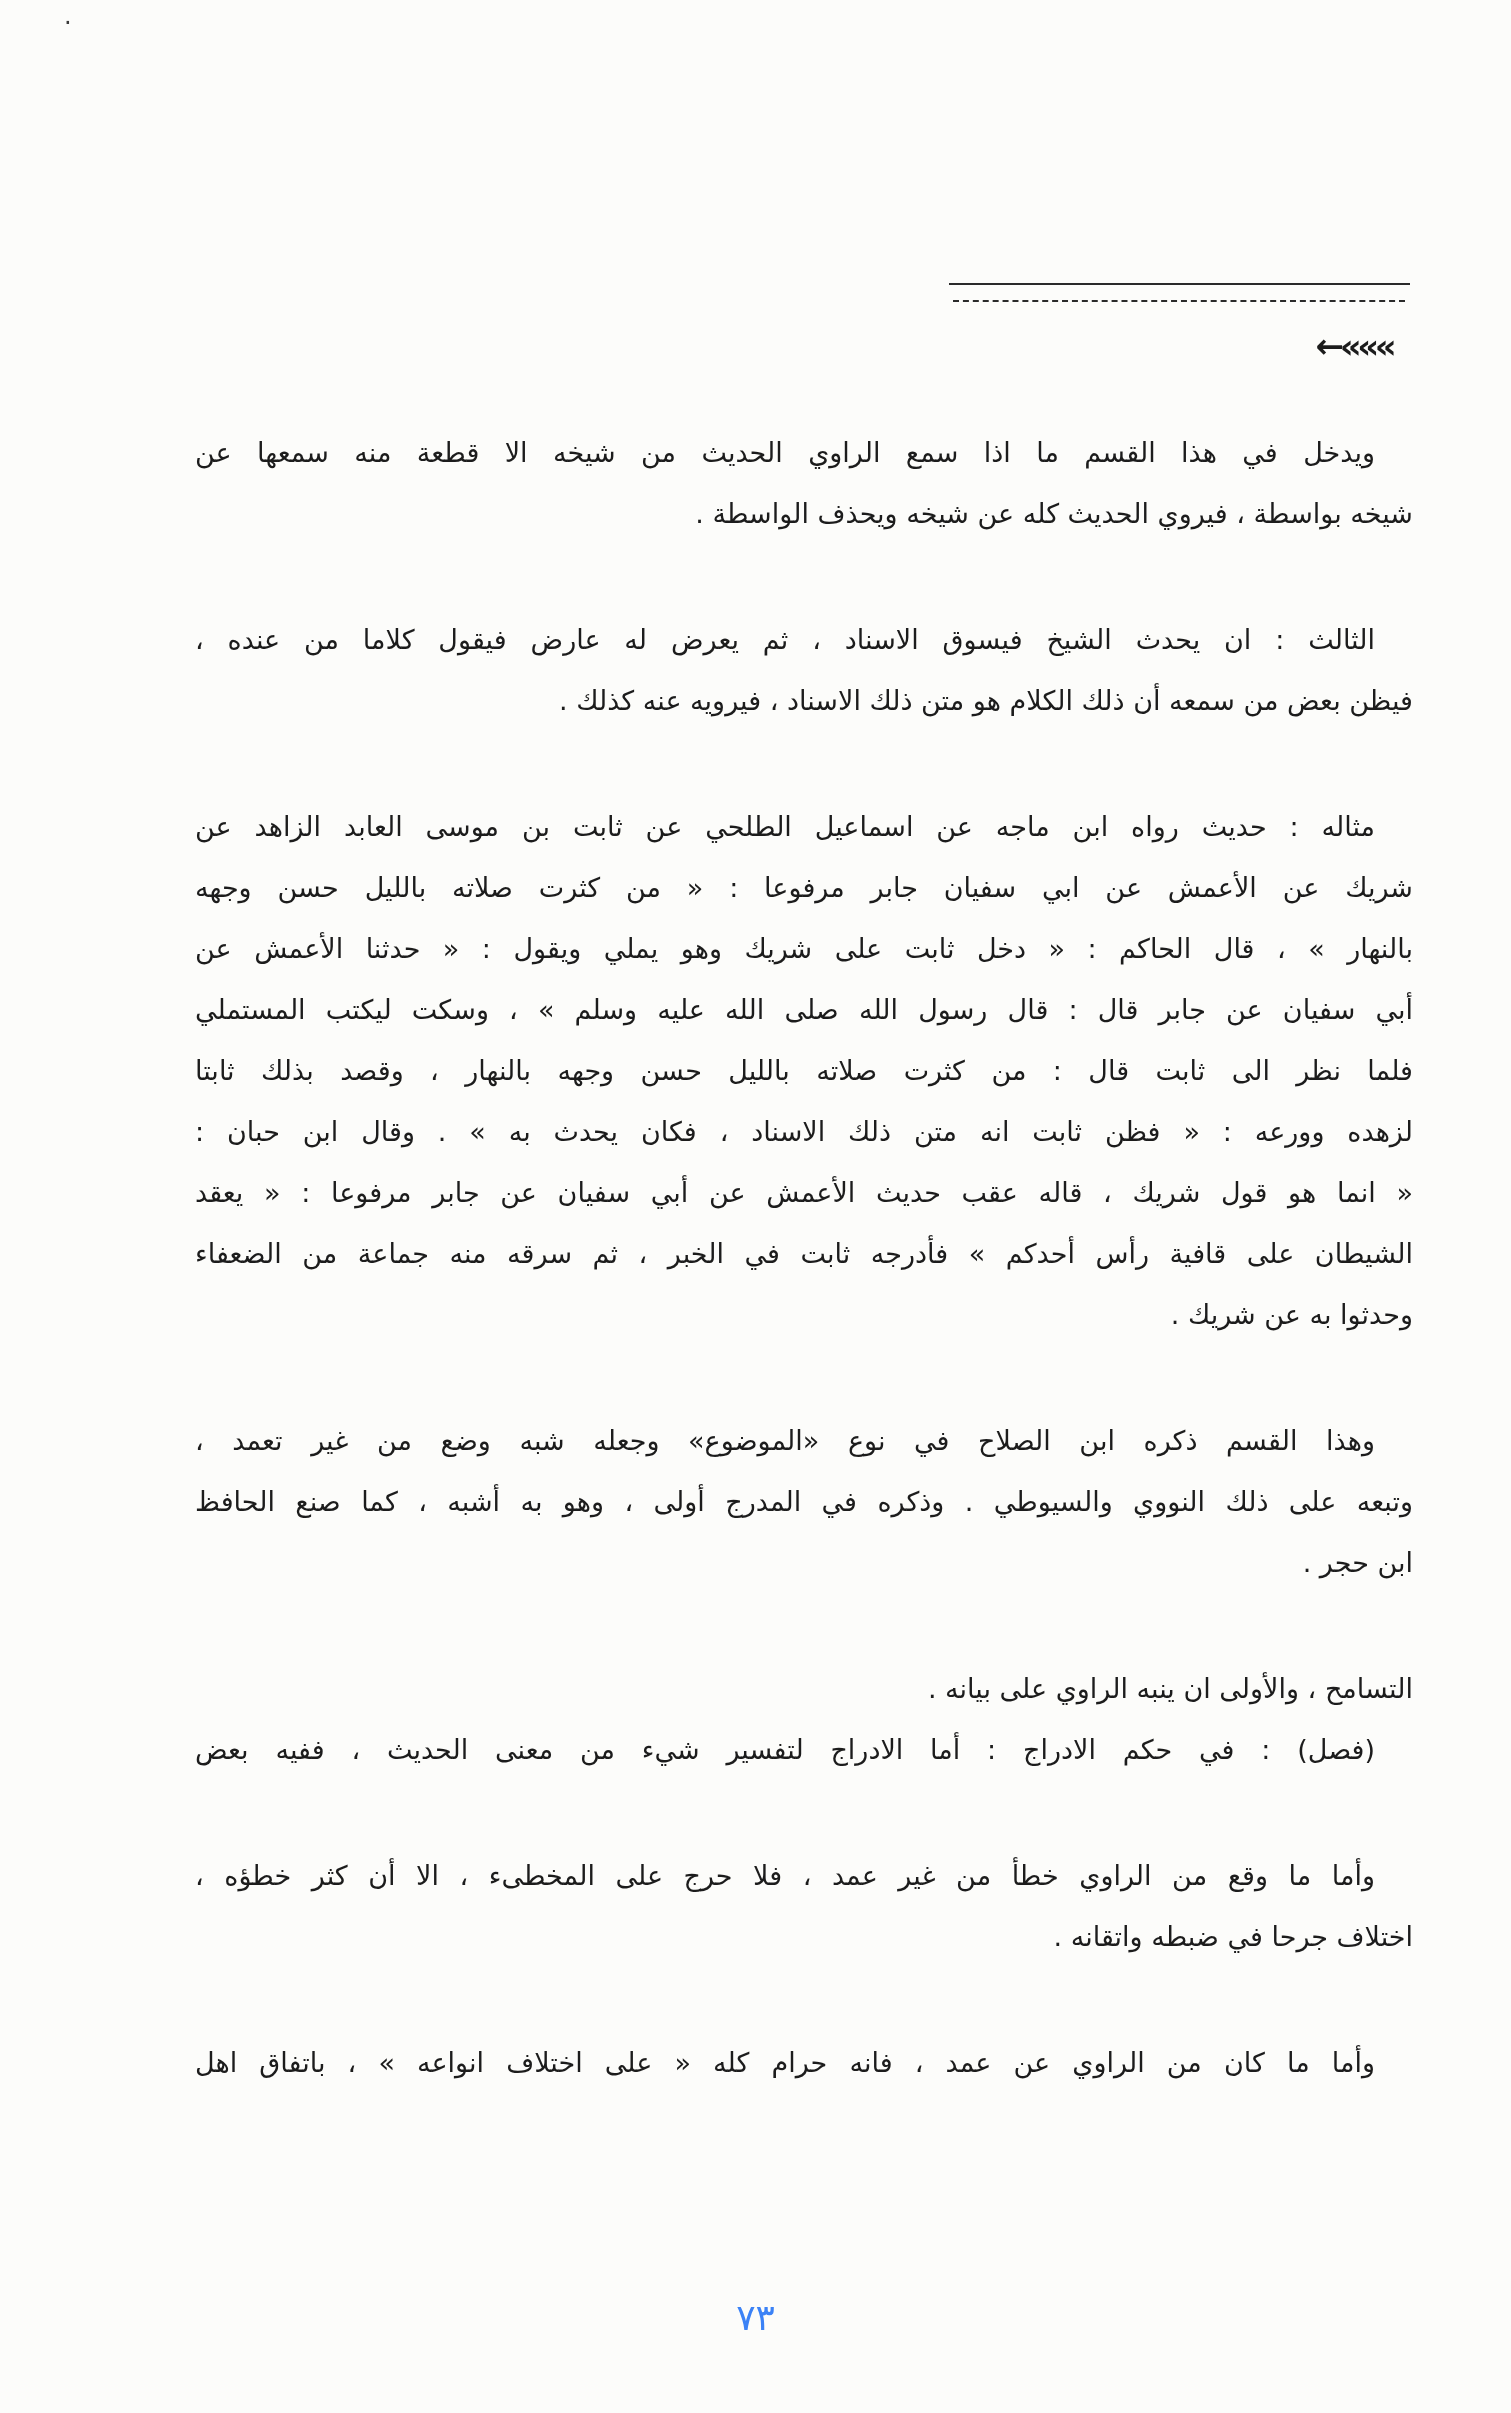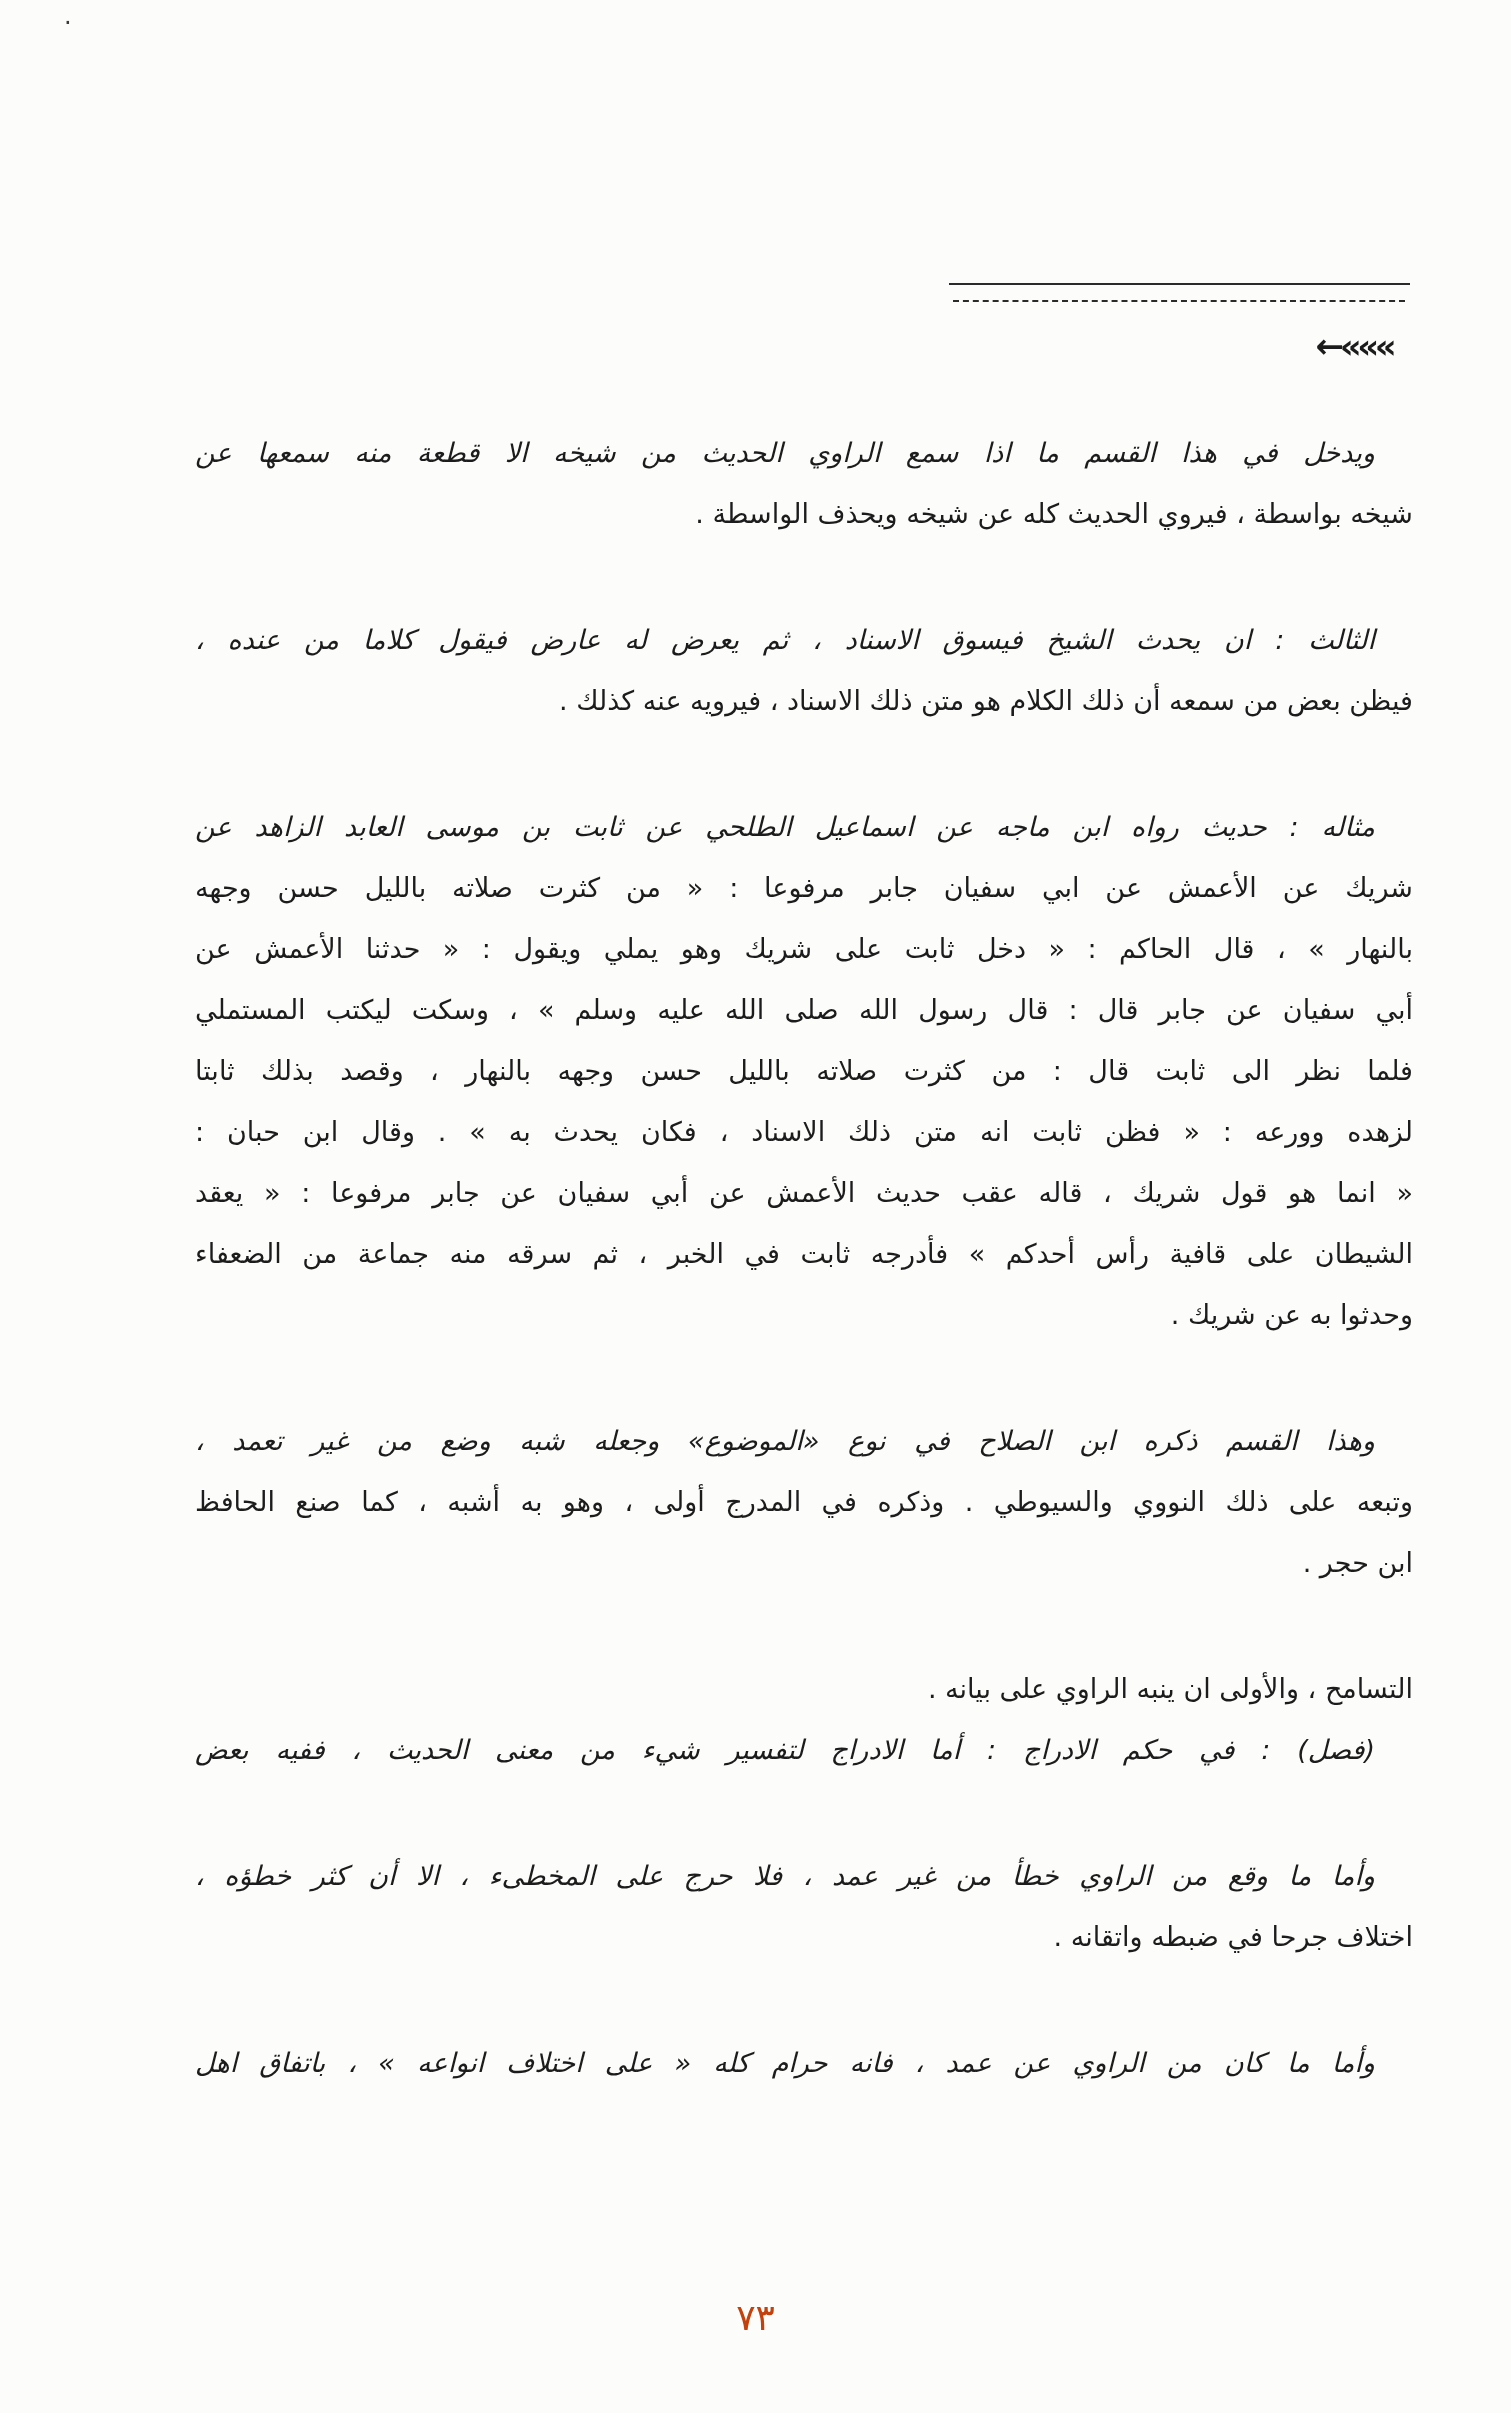--- a/index.html
+++ b/index.html
@@ -52,31 +52,31 @@
     direction: rtl;
     font-size: 27px;
     line-height: 61px;
   }
   .paragraph { margin-bottom: 65px; }
   .paragraph:last-child { margin-bottom: 0; }
   .line {
     text-align: justify;
     text-align-last: justify;
   }
-  .line.first { text-indent: 38px; font-style: italic; }
+  .line.first { text-indent: 38px; }
   .line.last { text-align-last: auto; }
   .page-number {
     position: absolute;
     top: 2297px;
     left: 0;
     width: 100%;
     text-align: center;
     font-size: 36px;
     letter-spacing: 2.2px;
-    color: #c2410c;
+    color: #3b82f6;
   }
 </style>
 </head>
 <body>
 
 <span class="speck">.</span>
 
 <div class="rule-solid"></div>
 <div class="rule-dashed"></div>
 

